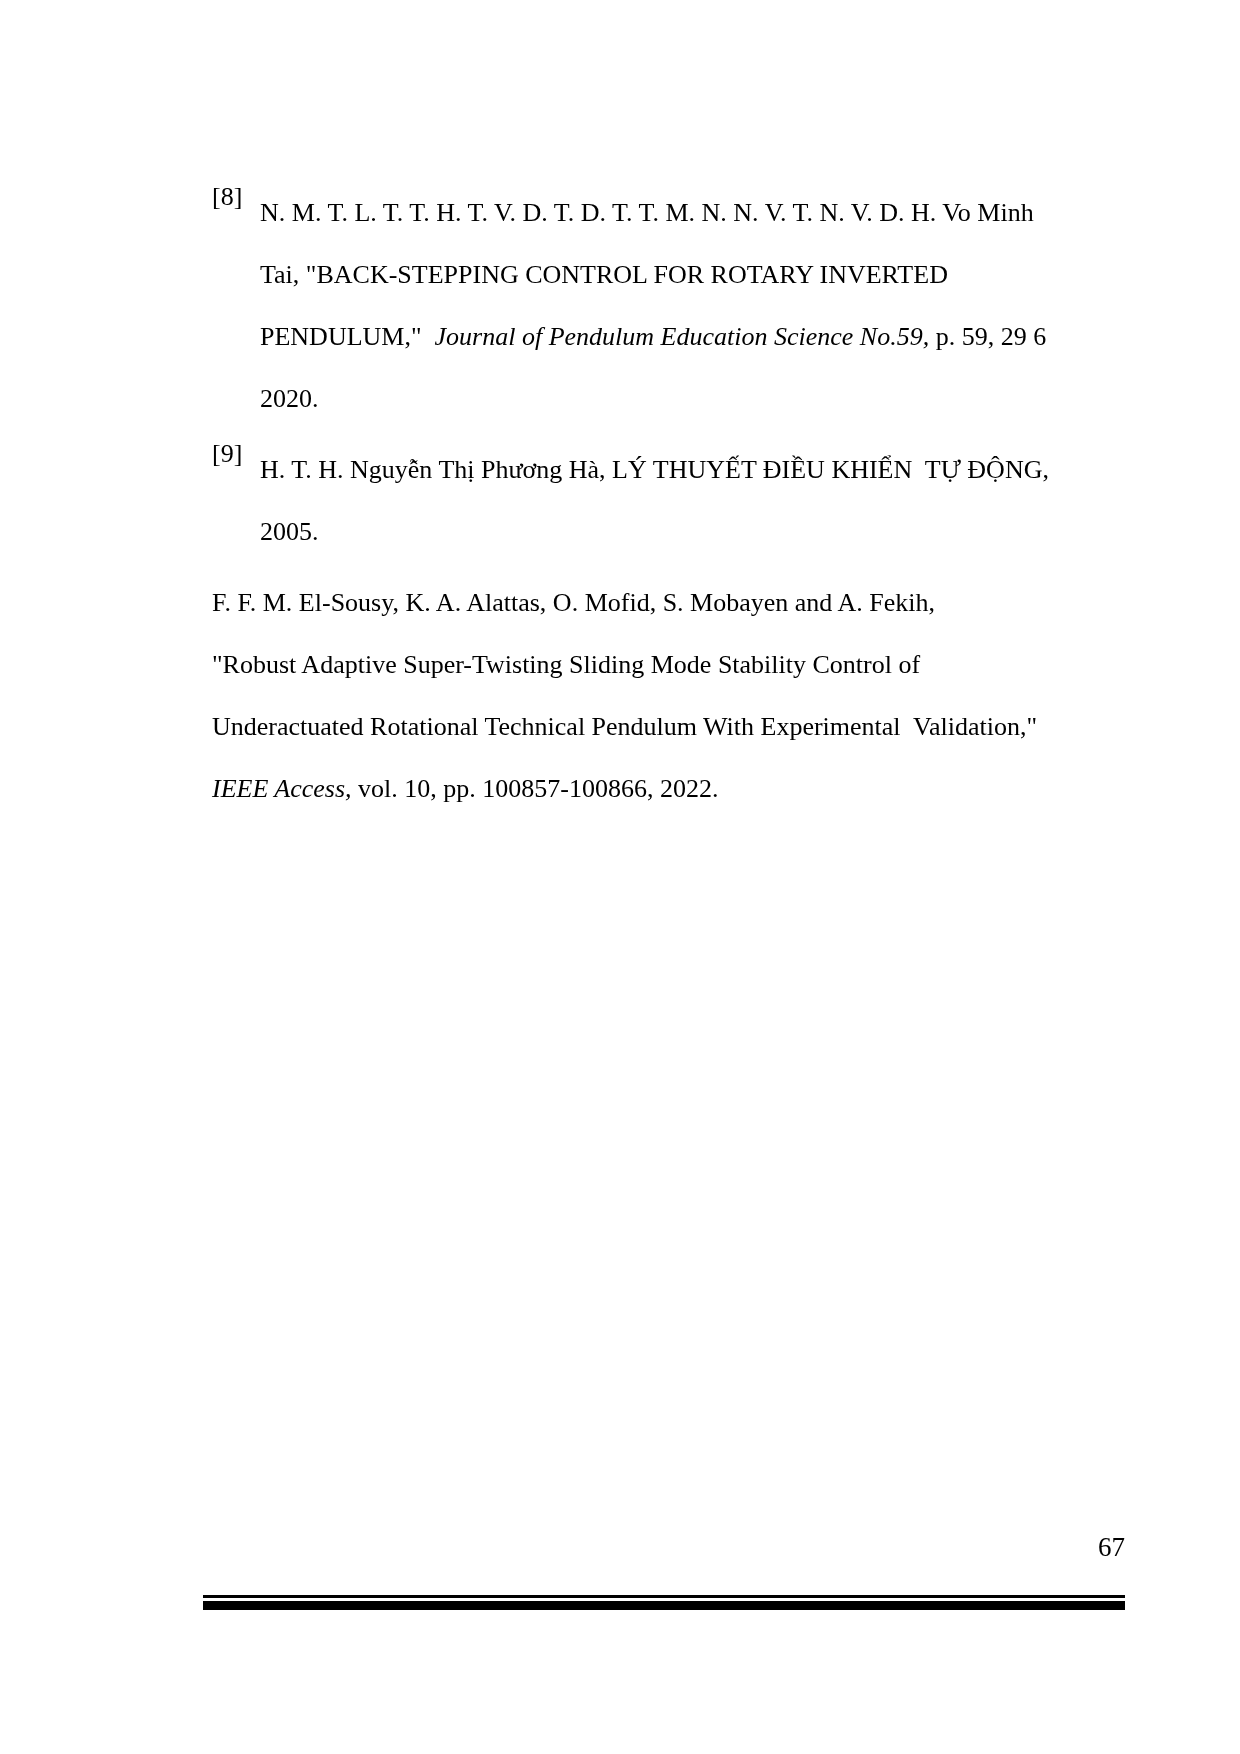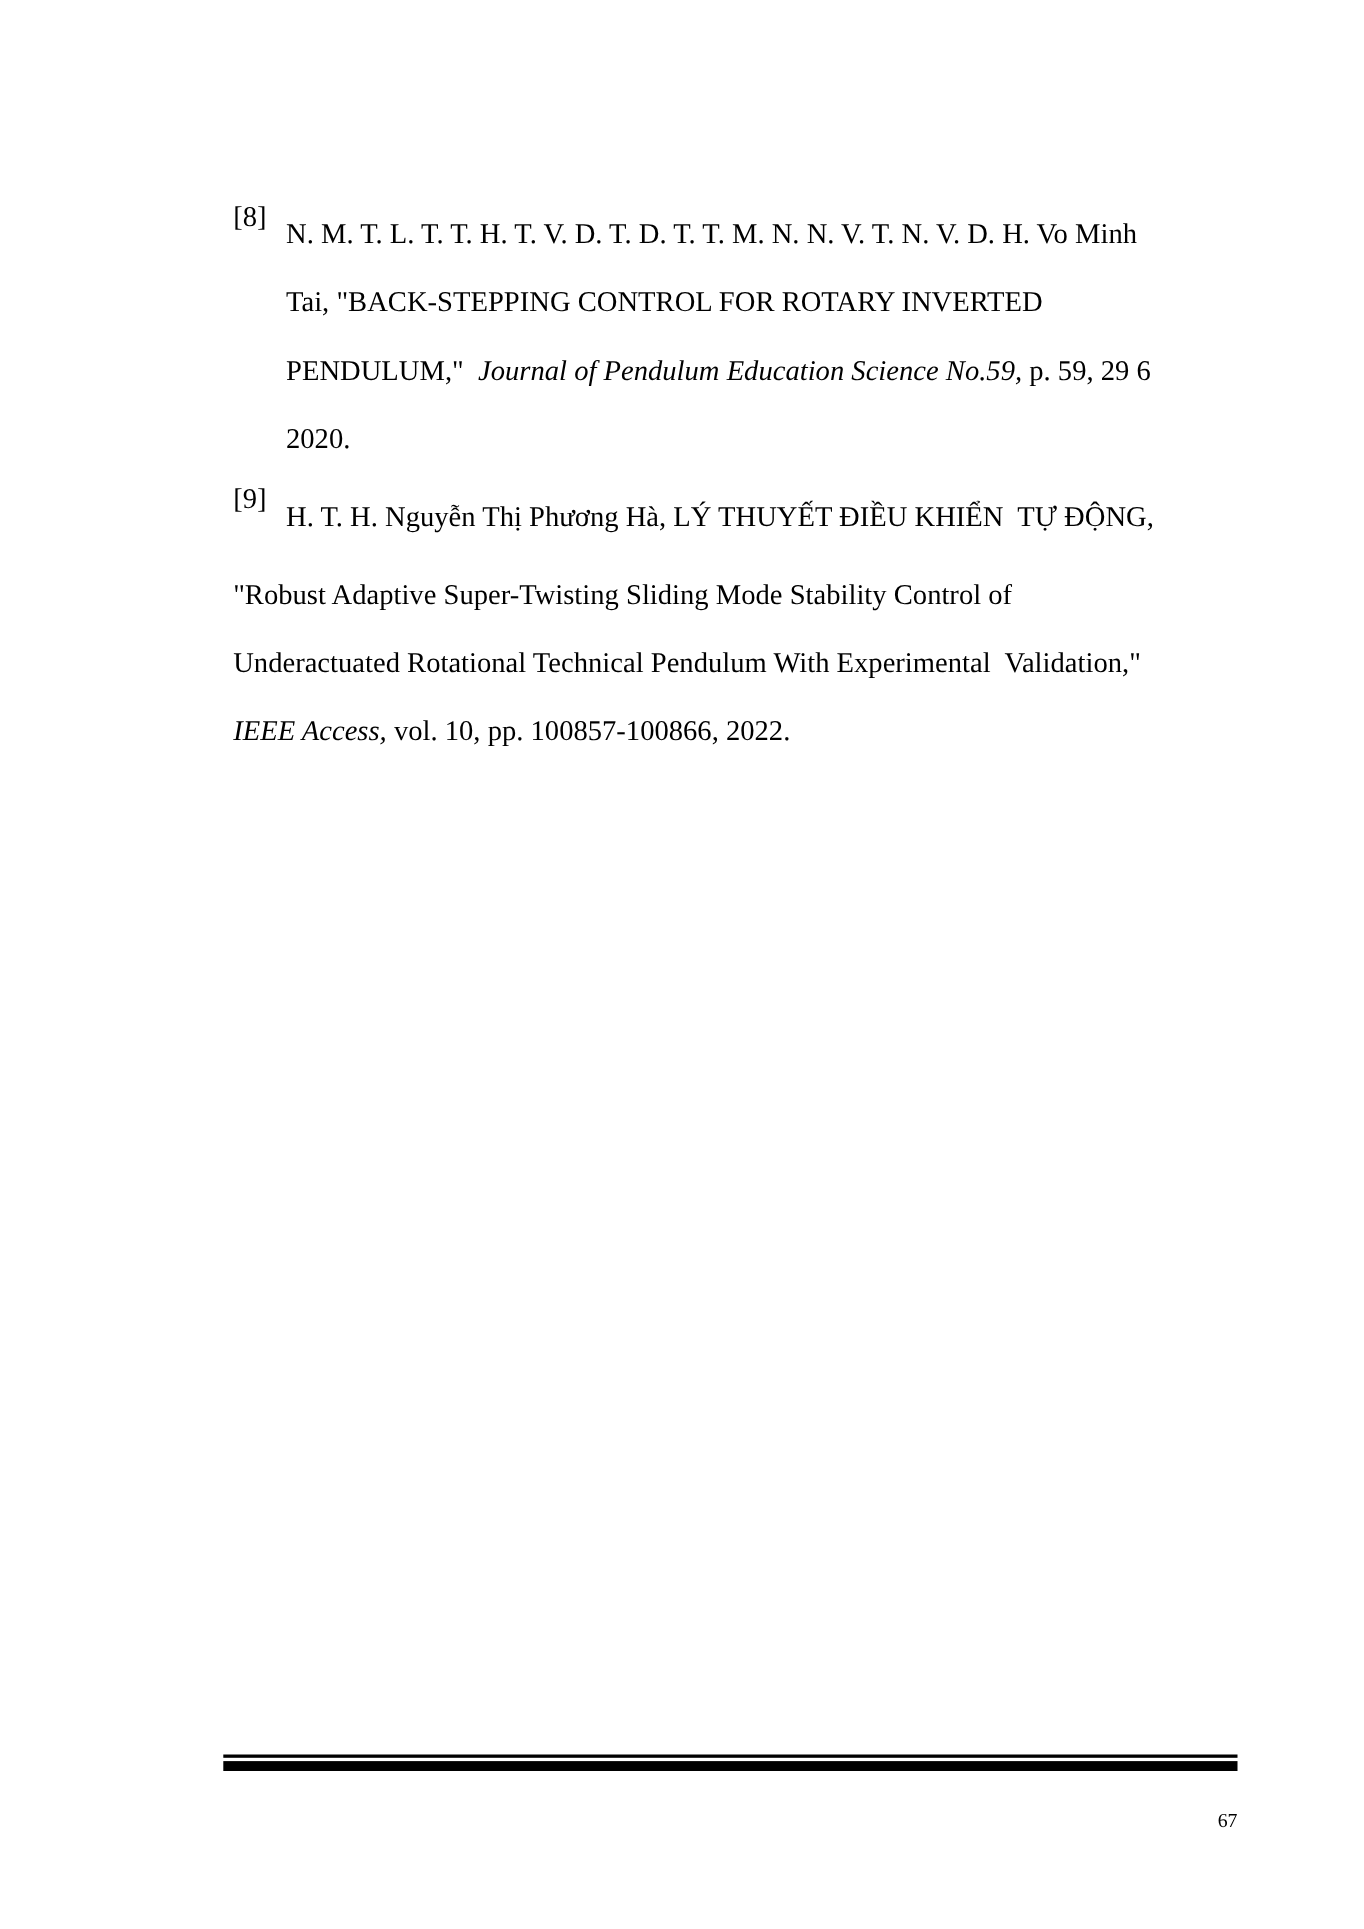--- a/index.html
+++ b/index.html
@@ -38,25 +38,25 @@
   }
   .ref-line {
     white-space: pre-wrap;
     margin-top: 16px;
   }
   .ref-line .italic {
     font-style: italic;
   }
   .page-number {
     position: absolute;
-    top: 1640px;
+    top: 1532px;
     left: 203px;
     width: 922px;
     text-align: right;
-    font-size: 18px;
+    font-size: 27px;
     line-height: 31px;
   }
   .footer-rule-thin {
     position: absolute;
     left: 203px;
     top: 1595px;
     width: 922px;
     height: 3px;
     background: #000000;
   }
@@ -81,24 +81,26 @@
           <div class="ref-line"><span>N. M. T. L. T. T. H. T. V. D. T. D. T. T. M. N. N. V. T. N. V. D. H. Vo Minh</span></div>
           <div class="ref-line"><span>Tai, "BACK-STEPPING CONTROL FOR ROTARY INVERTED</span></div>
           <div class="ref-line"><span>PENDULUM,"  </span><span class="italic">Journal of Pendulum Education Science No.59,</span><span> p. 59, 29 6</span></div>
           <div class="ref-line"><span>2020.</span></div>
         </div>
       </div>
       <div class="reference">
         <span class="ref-label">[9]</span>
         <div class="ref-lines">
           <div class="ref-line"><span>H. T. H. Nguyễn Thị Phương Hà, LÝ THUYẾT ĐIỀU KHIỂN  TỰ ĐỘNG,</span></div>
+          <div class="ref-line"><span>2005.</span></div>
         </div>
       </div>
       <div class="reference">
         <div class="ref-lines">
+          <div class="ref-line"><span>F. F. M. El-Sousy, K. A. Alattas, O. Mofid, S. Mobayen and A. Fekih,</span></div>
           <div class="ref-line"><span>"Robust Adaptive Super-Twisting Sliding Mode Stability Control of</span></div>
           <div class="ref-line"><span>Underactuated Rotational Technical Pendulum With Experimental  Validation,"</span></div>
           <div class="ref-line"><span class="italic">IEEE Access,</span><span> vol. 10, pp. 100857-100866, 2022.</span></div>
         </div>
       </div>
     </div>
 
   <div class="page-number">67</div>
 
   <div class="footer-rule-thin"></div>

